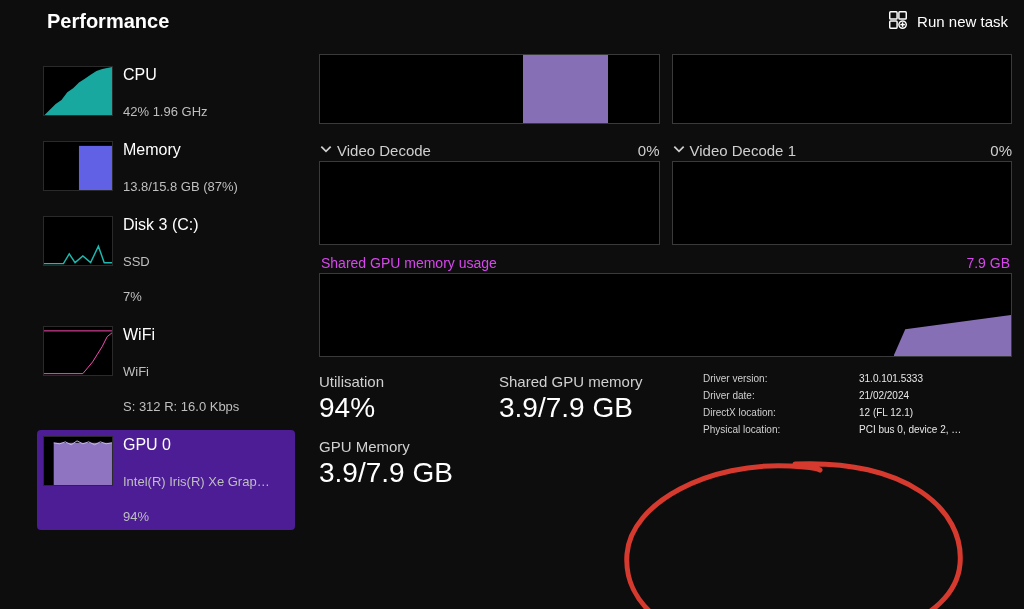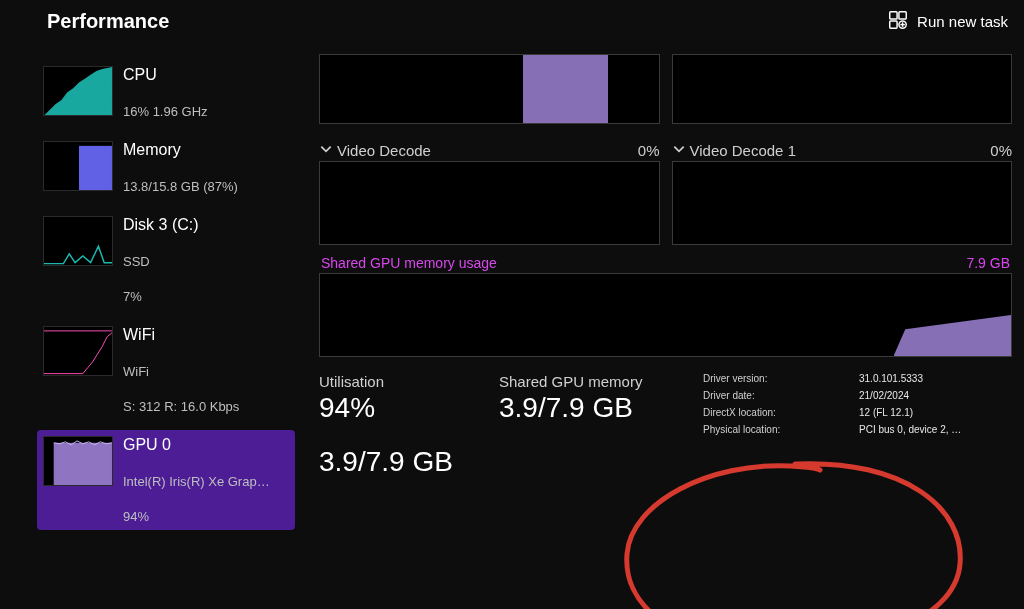--- a/index.html
+++ b/index.html
@@ -71,21 +71,21 @@
   }
   .shared-area {
     position:absolute; right:0; bottom:0; height:50%; width:17%;
     background:#9f82d6; opacity:.85;
     clip-path: polygon(0% 100%, 10% 35%, 100% 0%, 100% 100%);
   }
 
   .stats-row {
     display:flex; margin-top:16px; gap:10px; align-items:flex-start;
   }
-  .stats-col { display:flex; flex-direction:column; gap:20px; }
+  .stats-col { display:flex; flex-direction:column; gap:14px; }
   .stat-label { color:#d0d0d0; font-size:15px; }
   .stat-big   { color:#fff; font-size:28px; font-weight:400; margin-top:2px; }
   .detail-grid {
     display:grid; grid-template-columns:140px 1fr;
     row-gap:6px; column-gap:16px; font-size:10px; color:#d0d0d0;
     margin-left:4px;
   }
   .detail-grid .val { color:#e8e8e8; white-space:nowrap; overflow:hidden; text-overflow:ellipsis; }
 
   
@@ -121,21 +121,21 @@
     <div class="sidebar">
 
       <div class="side-item">
         <div class="thumb">
           <svg viewBox="0 0 70 50" preserveAspectRatio="none">
             <polygon fill="#1bbab0" opacity=".9" points="0,50 6,44 12,38 18,34 24,26 30,22 36,16 42,12 48,8 54,4 60,2 70,0 70,50"></polygon>
           </svg>
         </div>
         <div class="side-text">
           <span class="side-title">CPU</span>
-          <span class="side-sub">16%  1.96 GHz</span>
+          <span class="side-sub">42%  1.96 GHz</span>
         </div>
       </div>
 
       <div class="side-item">
         <div class="thumb">
           <svg viewBox="0 0 70 50" preserveAspectRatio="none">
             <rect x="36" y="4" width="34" height="46" fill="#6c6cff" opacity=".9"></rect>
           </svg>
         </div>
         <div class="side-text">
@@ -238,20 +238,21 @@
         <div class="shared-area"></div>
       </div>
 
       <div class="stats-row">
         <div class="stats-col" style="width:170px;">
           <div>
             <div class="stat-label">Utilisation</div>
             <div class="stat-big">94%</div>
           </div>
           <div>
+            <div class="stat-label">GPU Memory</div>
             <div class="stat-big">3.9/7.9 GB</div>
           </div>
         </div>
         <div class="stats-col" style="width:190px;">
           <div>
             <div class="stat-label">Shared GPU memory</div>
             <div class="stat-big">3.9/7.9 GB</div>
           </div>
         </div>
         <div class="detail-grid">

